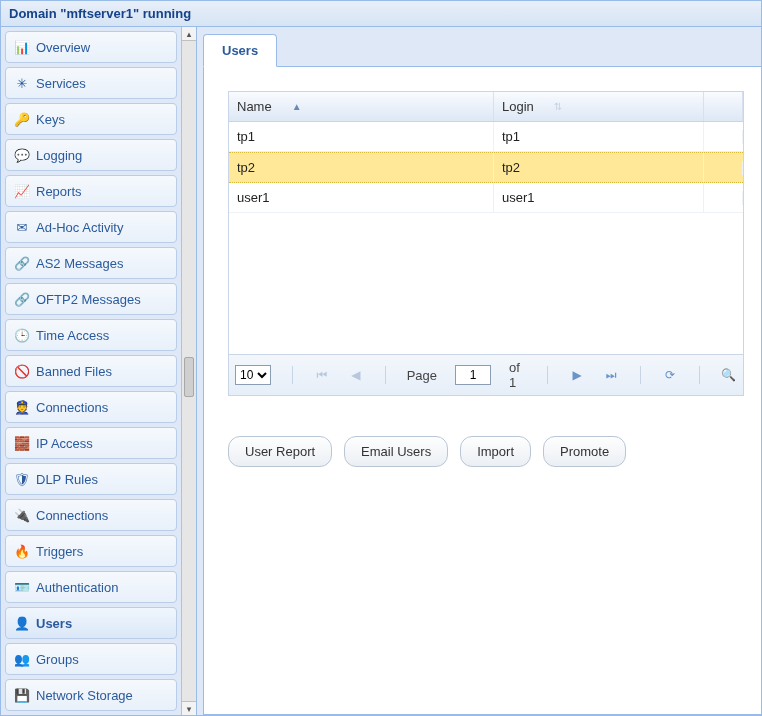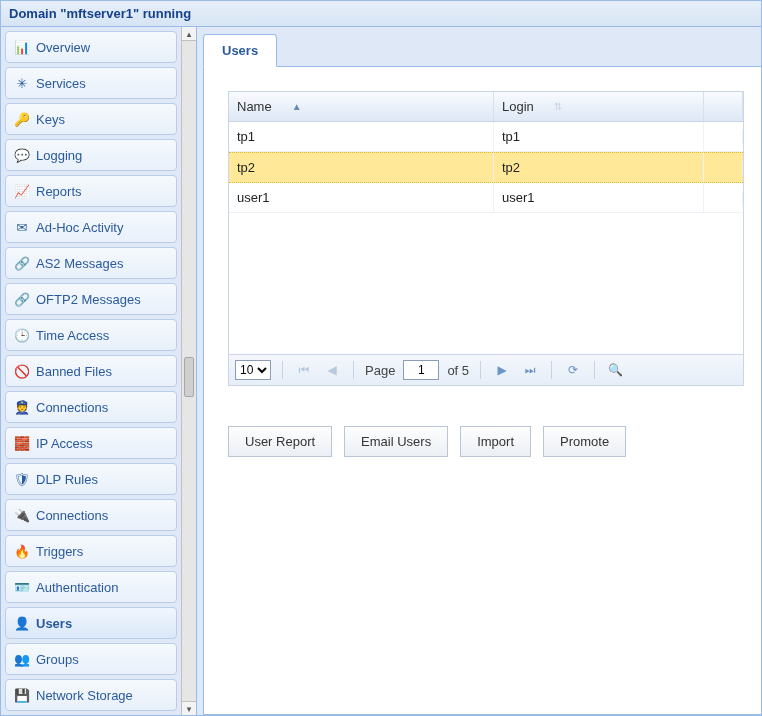--- a/index.html
+++ b/index.html
@@ -171,21 +171,21 @@
   .grid-row .col {
     padding: 7px 8px;
     border-right: 1px solid #eef2f7;
   }
   .col-name { width: 265px; }
   .col-login { width: 210px; }
   .col-rest { flex:1; }
   .grid-footer {
     display:flex;
     align-items:center;
-    gap: 8px;
+    gap: 18px;
     padding: 5px 6px;
     background: linear-gradient(#f3f7fc,#e6eef8);
     border-top:1px solid #c8d6e8;
     color:#444;
   }
   .grid-footer select {
     font-size:12px;
     border:1px solid #8b9cb5;
     background:#fff;
     height: 20px;
@@ -202,21 +202,21 @@
     width: 36px; height:20px; text-align:center;
     border:1px solid #8b9cb5; font-size:12px;
   }
   .sep { width:1px; height:18px; background:#c7d4e6; margin:0 3px;}
   .buttons-row {
     display:flex; gap:12px; margin-top: 40px;
   }
   .btn {
     padding: 7px 16px;
     border: 1px solid #b9c6d6;
-    border-radius: 0;
+    border-radius: 12px;
     background: linear-gradient(#fefefe,#ebeff4);
     color: #333;
     cursor:pointer;
     font-size:13px;
   }
   .sort-ind { font-size:10px; color:#6a8ab6;}
 </style>
 </head>
 <body>
 
@@ -345,21 +345,21 @@
           <div class="grid-footer">
             <select>
               <option>10</option>
             </select>
             <span class="sep"></span>
             <span class="pg-btn disabled">⏮</span>
             <span class="pg-btn disabled">◀</span>
             <span class="sep"></span>
             <span>Page</span>
             <input class="pg-input" value="1" style="">
-            <span>of 5</span>
+            <span>of 1</span>
             <span class="sep"></span>
             <span class="pg-btn">▶</span>
             <span class="pg-btn">⏭</span>
             <span class="sep"></span>
             <span class="pg-btn">⟳</span>
             <span class="sep"></span>
             <span class="pg-btn">🔍</span>
           </div>
         </div>
         <div class="buttons-row" id="buttons-row">

